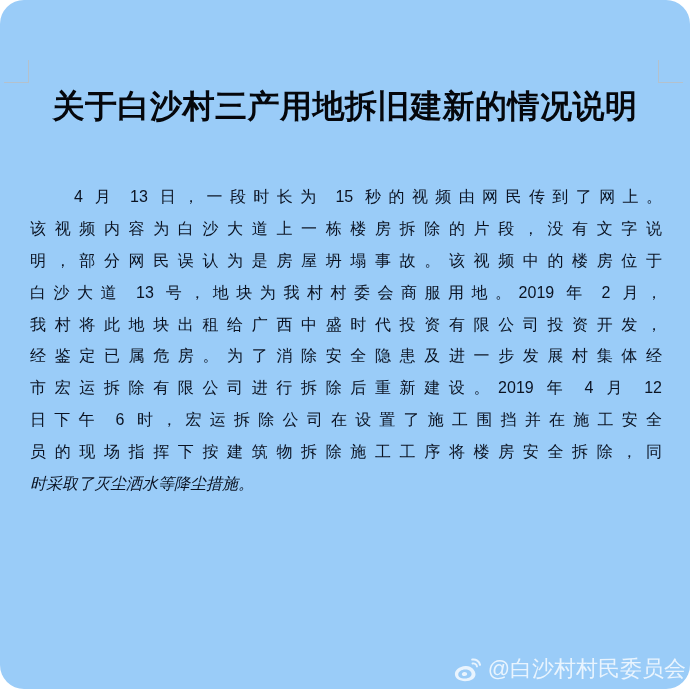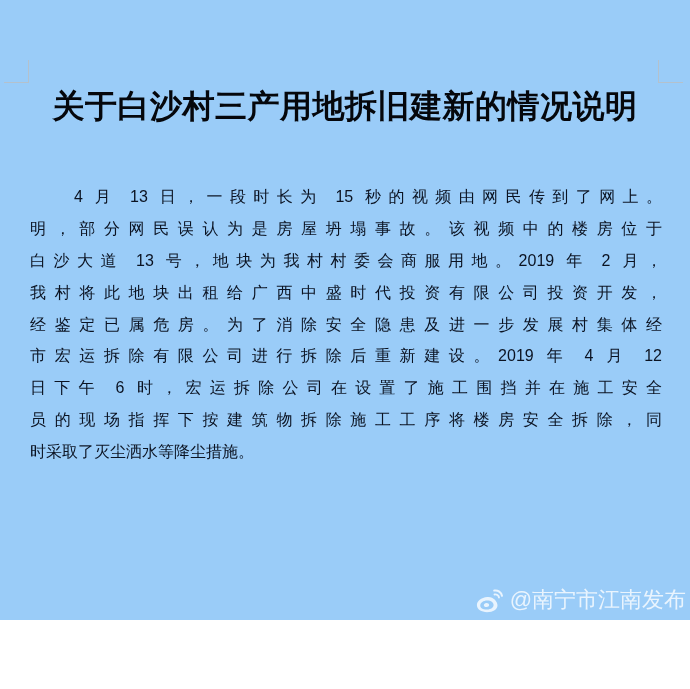--- a/index.html
+++ b/index.html
@@ -1,23 +1,24 @@
 <!DOCTYPE html>
 <html style="--background: #9accf8; --title: #05070c; --body: #0b1322; --corner: #b4c1cc; --watermark: rgba(255,255,255,0.78);"><head>
 <meta charset="utf-8">
 <style>
   html, body { margin: 0; padding: 0; }
   body { font-family: "Liberation Sans", sans-serif; }
 
   .page {
     position: relative;
     width: 690px;
-    height: 620px;
+    height: 689px;
     background: var(--background, #9accf8);
     overflow: hidden;
+    border-radius: 24px;
   }
 
   
   .corner {
     position: absolute;
     width: 24px;
     height: 22px;
     top: 60px;
   }
   .corner-left {
@@ -57,21 +58,21 @@
   }
   .line {
     height: 31.9px;
     line-height: 31.9px;
     text-align: justify;
     text-align-last: justify;
     text-justify: inter-character;
     white-space: nowrap;
   }
   .line.indent { padding-left: 44px; box-sizing: border-box; }
-  .line.last  { text-align-last: left; text-align: left; }
+  .line.last  { text-align-last: left; text-align: left; font-style: italic; }
 
   .sign-block {
     position: absolute;
     top: 567px;
     left: 30px;
     width: 632px;
     text-align: right;
     color: var(--body, #0b1322);
     font-size: 24px;
   }
@@ -97,20 +98,21 @@
 
 <div class="page">
 
   <div class="corner corner-left"></div>
   <div class="corner corner-right"></div>
 
   <h1 class="title">关于白沙村三产用地拆旧建新的情况说明</h1>
 
   <div class="body-text">
     <div class="line indent">4 月 13 日，一段时长为 15 秒的视频由网民传到了网上。</div>
+    <div class="line">该视频内容为白沙大道上一栋楼房拆除的片段，没有文字说</div>
     <div class="line">明，部分网民误认为是房屋坍塌事故。该视频中的楼房位于</div>
     <div class="line">白沙大道 13 号，地块为我村村委会商服用地。2019 年 2 月，</div>
     <div class="line">我村将此地块出租给广西中盛时代投资有限公司投资开发，</div>
     <div class="line">经鉴定已属危房。为了消除安全隐患及进一步发展村集体经</div>
     <div class="line">市宏运拆除有限公司进行拆除后重新建设。2019 年 4 月 12</div>
     <div class="line">日下午 6 时，宏运拆除公司在设置了施工围挡并在施工安全</div>
     <div class="line">员的现场指挥下按建筑物拆除施工工序将楼房安全拆除，同</div>
     <div class="line last">时采取了灭尘洒水等降尘措施。</div>
   </div>
 
@@ -118,16 +120,16 @@
   <div class="watermark">
     <span class="wb-icon">
       <svg viewBox="0 0 32 28" width="30" height="27" aria-hidden="true">
         <path fill="currentColor" fill-rule="evenodd" d="M13.2 10.2 C6.4 10.8 2 14.9 2 18.8 C2 23.4 6.9 26.4 12.8 26.4 C19.6 26.4 24 23.3 24 19 C24 15.1 19.6 9.6 13.2 10.2 Z
              M13 23.6 C9 23.9 5.6 22 5.6 19.2 C5.6 16.4 9 14 13 14 C17.2 14 19.8 16 19.8 18.7 C19.8 21.4 17 23.3 13 23.6 Z
              M12.4 21 C10.8 21.2 9.4 20.3 9.4 19 C9.4 17.7 10.6 16.6 12.2 16.6 C13.9 16.6 15.1 17.5 15.1 18.8 C15.1 20 14 20.8 12.4 21 Z"></path>
         <path fill="none" stroke="currentColor" stroke-width="2.2" stroke-linecap="round" d="M20.5 3.4 C24.4 2.6 28.1 5.1 28.8 9"></path>
         <path fill="none" stroke="currentColor" stroke-width="2" stroke-linecap="round" d="M20.8 7.6 C23 7.1 25.2 8.6 25.6 10.8"></path>
       </svg>
     </span>
-    <span class="wb-text">@南宁市江南发布</span>
+    <span class="wb-text">@白沙村村民委员会</span>
   </div>
 
 </div>
 
 </body></html>

